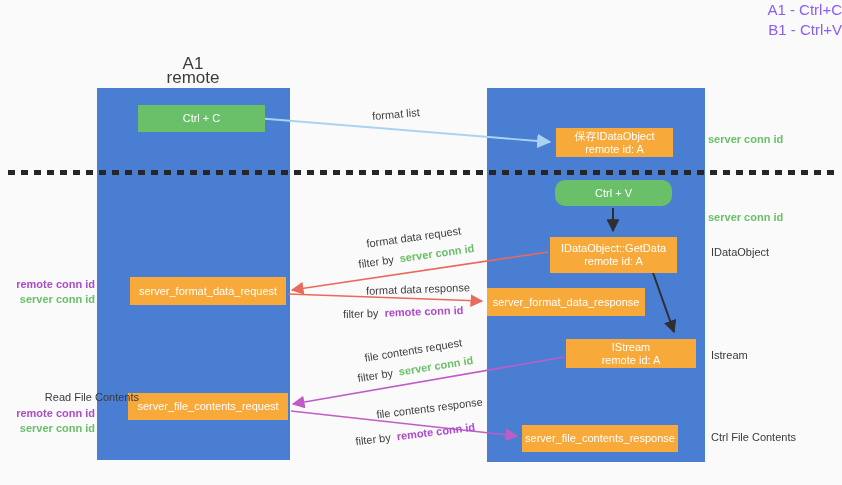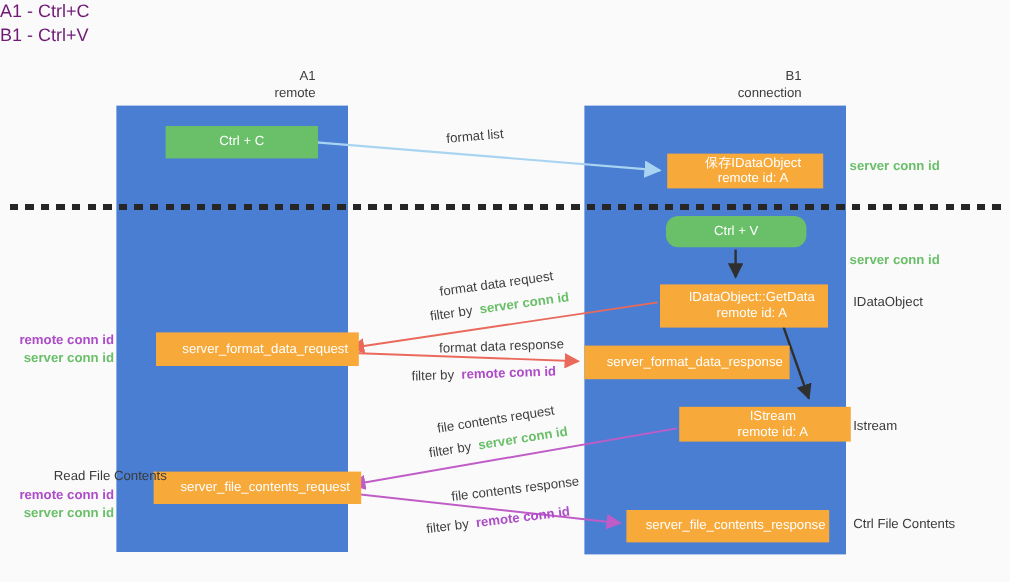--- a/index.html
+++ b/index.html
@@ -4,36 +4,36 @@
 <style>
   html,body{margin:0;padding:0;}
   .canvas{
     position:relative; width:842px; height:485px;
     background:var(--background,#fafafa);
     font-family:"Liberation Sans", sans-serif;
     overflow:hidden; color:var(--text-dark,#3a3a3a);
   }
   .abs{position:absolute;}
   .title{
-    left:0; top:8; width:842px; text-align:left;
-    font-size:15px; line-height:20px; color:#701a75;
+    left:0; top:8; width:842px; text-align:right;
+    font-size:15px; line-height:20px; color:#8b5cf6;
   }
   .lane-header{
-    text-align:right; font-size:11px; line-height:14px; color:#3c3c3c;
+    text-align:center; font-size:17px; line-height:14px; color:#3c3c3c;
   }
   .lane{ background:var(--lane-blue,#4a7ed3); z-index:1;}
   svg.arrows{ position:absolute; left:0; top:0; z-index:2; pointer-events:none;}
   .node{
     z-index:3; display:flex; flex-direction:column;
     align-items:center; justify-content:center;
     color:#fff; font-size:11px; line-height:13px; text-align:center;
     white-space:nowrap;
   }
   .green-box{ background:var(--box-green,#6abf69);}
-  .orange-box{ background:var(--box-orange,#f7a93a);padding-left:13px;}
+  .orange-box{ background:var(--box-orange,#f7a93a);}
   .dotted-line{
     left:8px; top:170px; width:830px; height:5px; z-index:2;
     background:repeating-linear-gradient(90deg,#262626 0 7px,transparent 7px 13px);
   }
   .alabel{ z-index:4; font-size:11px; color:#3f3f3f; white-space:nowrap;}
   .alabel span + span{ margin-left:3px;}
   .green-text{ color:var(--text-green,#6abf69); font-weight:bold;}
   .purple-text{ color:var(--text-purple,#ad4bc9); font-weight:bold;}
   .side-label{ z-index:4; font-size:11px; white-space:nowrap;}
   .left-col{ left:0; width:95px; text-align:right;}
@@ -44,24 +44,20 @@
 <div class="canvas">
 
   <div class="abs title">
     <div>A1 - Ctrl+C</div>
     <div>B1 - Ctrl+V</div>
   </div>
 
   <div class="abs lane-header" style="left:123px; top:57px; width:140px;">
     <div>A1</div>
     <div>remote</div>
-  </div>
-  <div class="abs lane-header" style="left:528px; top:57px; width:140px;">
-    <div>B1</div>
-    <div>connection</div>
   </div>
 
   <div class="abs lane" style="left:97px; top:88px; width:193px; height:372px;"></div>
   <div class="abs lane" style="left:487px; top:88px; width:218px; height:374px;"></div>
 
   <div class="abs dotted-line"></div>
 
   <svg class="arrows" width="842" height="485" viewBox="0 0 842 485">
     <defs>
       <marker id="m-blue" viewBox="0 0 10 10" refX="9" refY="5" markerWidth="8" markerHeight="8" orient="auto">

